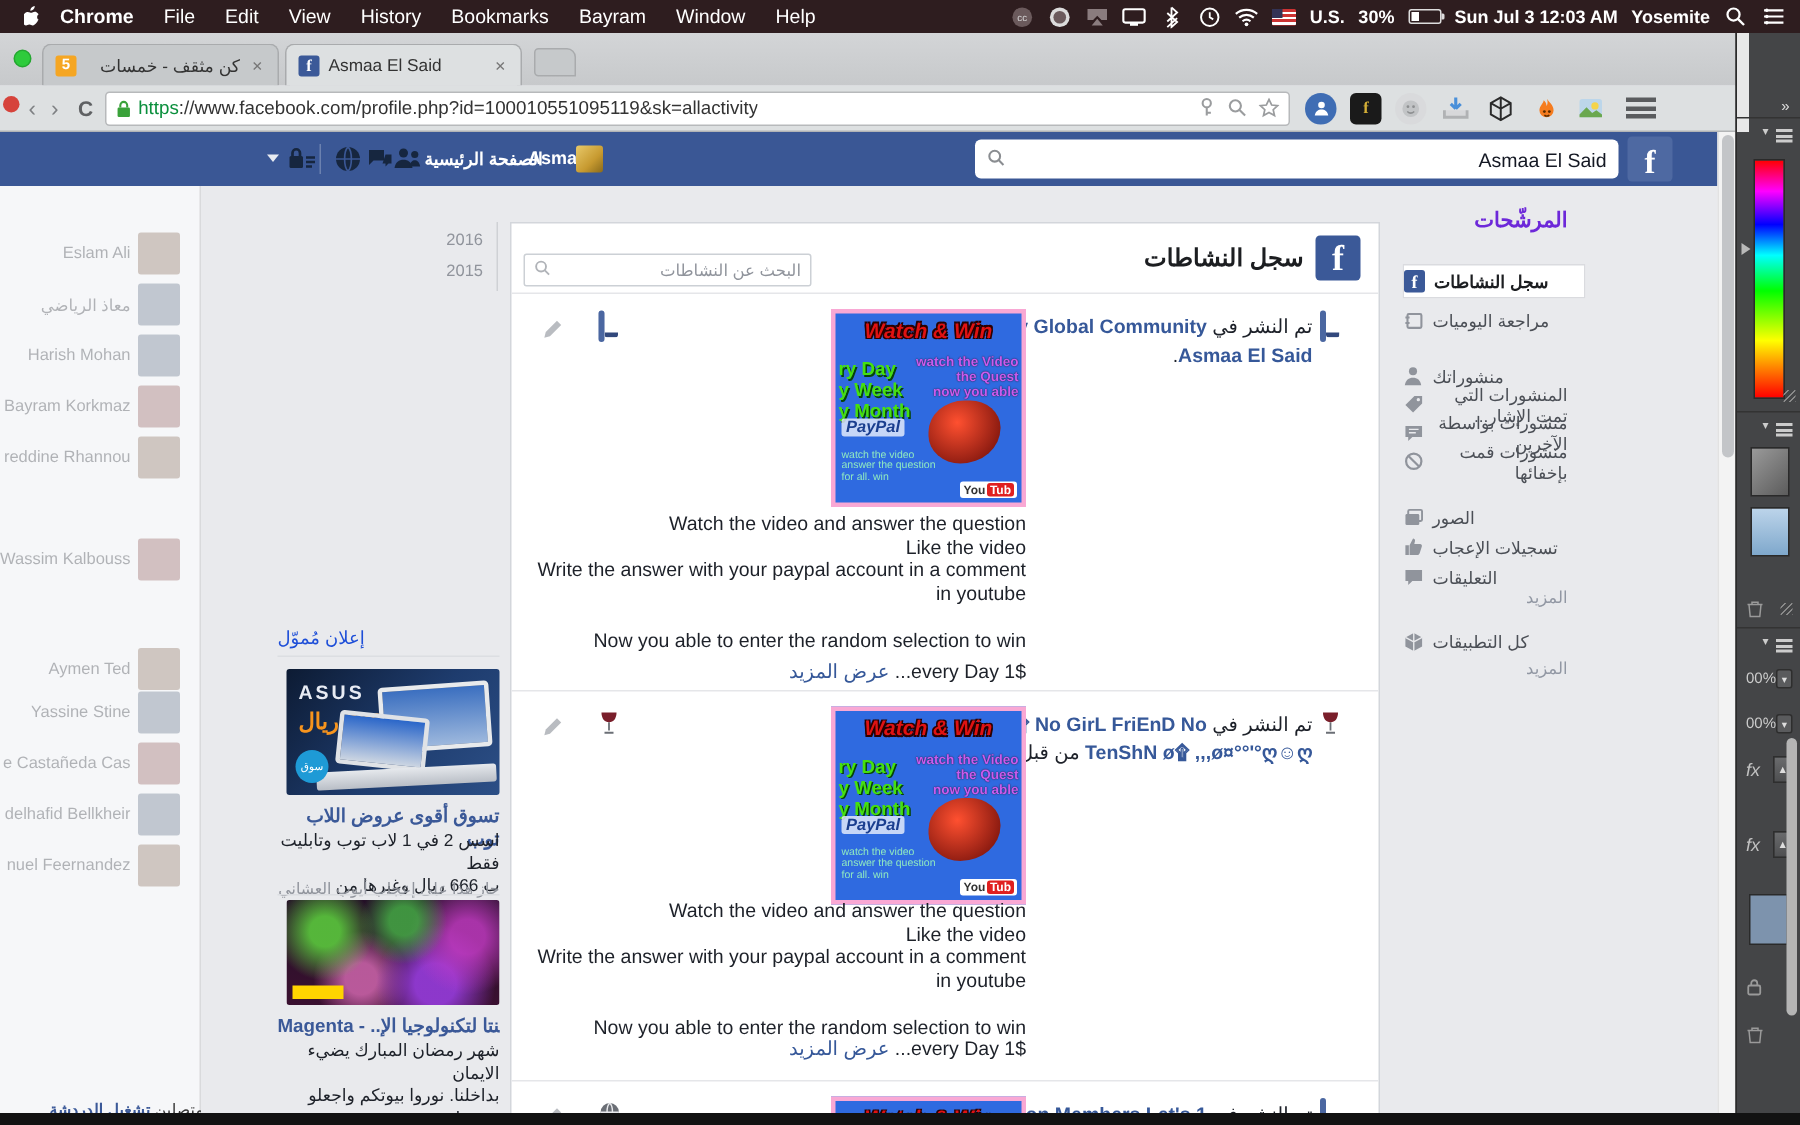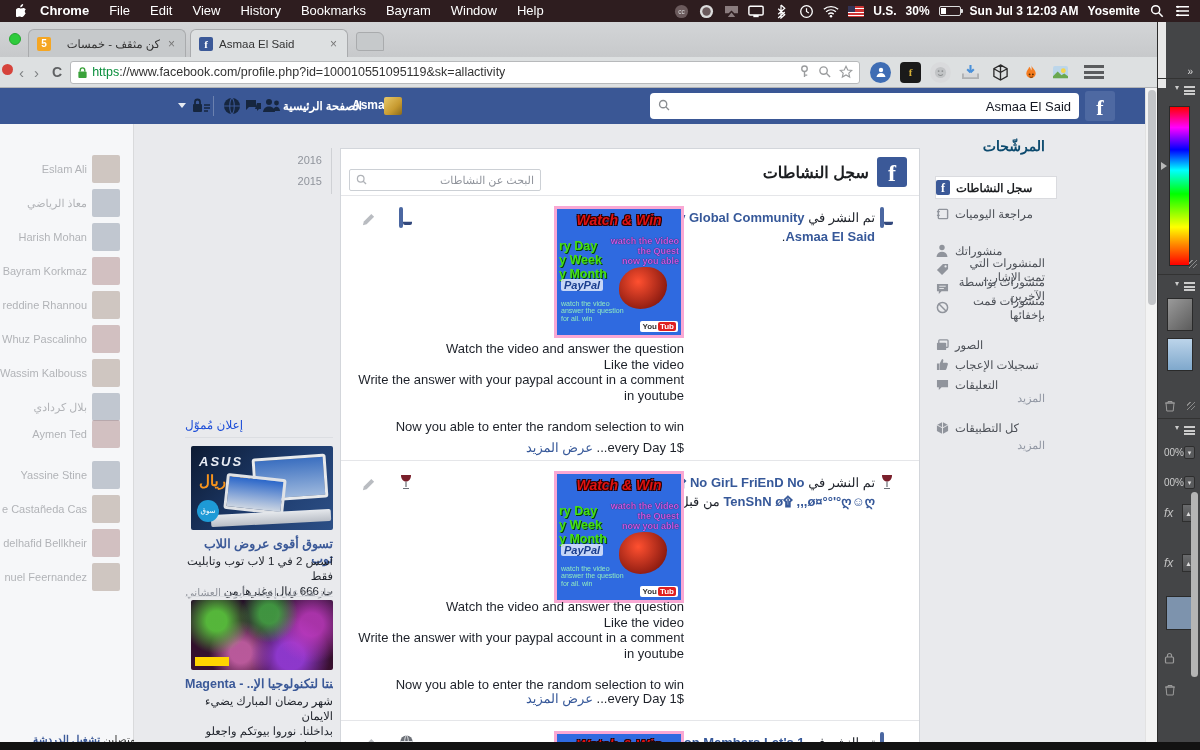--- a/index.html
+++ b/index.html
@@ -77,21 +77,21 @@
 
   
   .years{position:absolute;left:288px;top:26px;width:34px;text-align:right;font-size:11px;color:#90949c;line-height:21px}
   .yearline{position:absolute;left:331px;top:24px;width:1px;height:46px;background:#cfd1d5}
 
   
   .adcol{position:absolute;left:185px;top:0;width:148px}
   .ad-hd{position:absolute;top:294px;right:0;font-size:12px;color:#1d4ed8;text-align:left;width:100%}
   .ad-hr1{position:absolute;top:313px;left:0;width:148px;height:1px;background:#dcdee2}
   .asus-img{position:absolute;top:322px;left:6px;width:142px;height:84px;background:linear-gradient(130deg,#0d1b33,#1e3c6e 55%,#2c4f86);border-radius:2px;overflow:hidden}
-  .asus-brand{position:absolute;top:8px;left:8px;color:#e8ecf4;font-style:italic;font-weight:bold;font-size:13px;letter-spacing:2px}
+  .asus-brand{position:absolute;top:8px;left:8px;color:#e8ecf4;font-weight:bold;font-size:13px;letter-spacing:2px}
   .asus-price{position:absolute;top:26px;left:8px;color:#f7941d;font-weight:bold;font-size:15px}
   .asus-lap1{position:absolute;right:6px;top:10px;width:74px;height:44px;background:linear-gradient(#3b6fc0,#9db8dd);border:3px solid #e8eaec;border-radius:3px;transform:rotate(-4deg)}
   .asus-lap2{position:absolute;right:48px;top:30px;width:60px;height:36px;background:linear-gradient(#2a66c9,#cdd6e2);border:3px solid #dfe2e6;border-radius:3px;transform:rotate(6deg)}
   .asus-base{position:absolute;right:2px;bottom:6px;width:120px;height:12px;background:linear-gradient(#e6e9ed,#b9bec6);border-radius:2px;transform:rotate(-3deg)}
   .asus-badge{position:absolute;left:6px;bottom:8px;width:22px;height:22px;border-radius:50%;background:#1e9ad6;color:#fff;font-size:7px;display:flex;align-items:center;justify-content:center}
   .ad-t1{position:absolute;top:412px;right:0;width:100%;text-align:right;font-size:12.5px;font-weight:bold;color:#3b5998}
   .ad-b1{position:absolute;top:430px;right:0;width:100%;text-align:right;font-size:11.5px;color:#1d2129;line-height:15px;white-space:pre-line}
   .ad-s1{position:absolute;top:462px;right:0;width:100%;text-align:right;font-size:10.5px;color:#90949c}
   .ad-hr2{position:absolute;top:472px;left:0;width:148px;height:1px;background:#dcdee2}
   .mag-img{position:absolute;top:476px;left:6px;width:142px;height:70px;border-radius:2px;overflow:hidden;background:
@@ -143,21 +143,21 @@
   .ww-left{position:absolute;top:30px;left:2px;color:#46e010;font-weight:bold;font-size:12.5px;line-height:14px;white-space:pre-line;text-shadow:1px 1px 0 #064406}
   .ww-right{position:absolute;top:27px;right:2px;color:#c75cf0;font-size:9px;font-weight:bold;text-align:right;white-space:pre-line;line-height:10px;text-shadow:0 0 1px #200}
   .ww-paypal{position:absolute;top:70px;left:4px;color:#1a3e8f;font-style:italic;font-weight:bold;font-size:11px;background:rgba(225,233,250,.85);padding:0 3px;border-radius:2px}
   .ww-blob{position:absolute;top:58px;right:14px;width:48px;height:42px;background:radial-gradient(circle at 40% 35%,#ff5030,#8a1a10 75%);border-radius:52% 44% 58% 46%}
   .ww-small{position:absolute;bottom:13px;left:4px;color:#8fe8c0;font-size:7px;line-height:7.5px;white-space:pre-line}
   .ww-yt{position:absolute;bottom:3px;right:3px;background:#fff;font-size:8px;font-weight:bold;padding:1px 2px;display:flex;align-items:flex-end;border-radius:2px;color:#333}
   .ww-yt b{background:#e02020;color:#fff;border-radius:2px;padding:0 2px;margin-left:1px}
 
   
   .filters{position:absolute;left:935px;top:0;width:122px;height:520px}
-  .flt-title{position:absolute;top:14px;right:12px;font-size:14px;font-weight:bold;color:#0c4a6e}
+  .flt-title{position:absolute;top:14px;right:12px;font-size:14px;font-weight:bold;color:#6d28d9}
   .flt-row{position:absolute;right:0;width:122px;height:19px;display:flex;align-items:center;justify-content:flex-end;gap:6px;font-size:11.5px;color:#4b4f56;padding-right:12px}
   .flt-row .fi{width:14px;height:14px;flex:0 0 auto;display:flex;align-items:center;justify-content:center}
   .flt-row svg{fill:#90949c}
   .flt-active{top:52px;height:23px;background:#fff;border:1px solid #dadbdf;font-weight:bold;color:#1c1e21;padding-right:10px}
   .flt-fbsq{width:15px;height:15px;background:#3b5998;border-radius:2px;color:#fff;font-size:12px;font-weight:bold;display:flex;align-items:flex-end;justify-content:center;line-height:14px;font-family:"Liberation Serif",serif}
   .flt-more{position:absolute;right:12px;font-size:11px;color:#9197a3}
 
   
   .cscroll{position:absolute;left:1145px;top:66px;width:12px;height:662px;background:#f3f3f3;border-left:1px solid #e2e2e2}
   .cscroll .th{position:absolute;left:2px;top:2px;width:8px;height:215px;background:#c3c5c8;border-radius:5px}
@@ -416,33 +416,25 @@
             <span class="av"></span>
           </div>
         <div class="chatrow" style="top:99px">
             <span class="nm">Harish Mohan</span>
             <span class="av"></span>
           </div>
         <div class="chatrow" style="top:167px">
             <span class="nm">reddine Rhannou</span>
             <span class="av"></span>
           </div>
-        <div class="chatrow" style="top:201px">
-            <span class="nm">Whuz Pascalinho</span>
-            <span class="av"></span>
-          </div>
         <div class="chatrow" style="top:235px">
             <span class="nm">Wassim Kalboussi</span>
             <span class="av"></span>
           </div>
-        <div class="chatrow" style="top:269px">
-            <span class="nm rtl">بلال كردادي</span>
-            <span class="av"></span>
-          </div>
-        <div class="chatrow" style="top:296px">
+        <div class="chatrow" style="top:308px">
             <span class="nm">Aymen Ted</span>
             <span class="av"></span>
           </div>
         <div class="chatrow" style="top:337px">
             <span class="nm">Yassine Stine</span>
             <span class="av"></span>
           </div>
         <div class="chatrow" style="top:371px">
             <span class="nm">e Castañeda Cas</span>
             <span class="av"></span>

